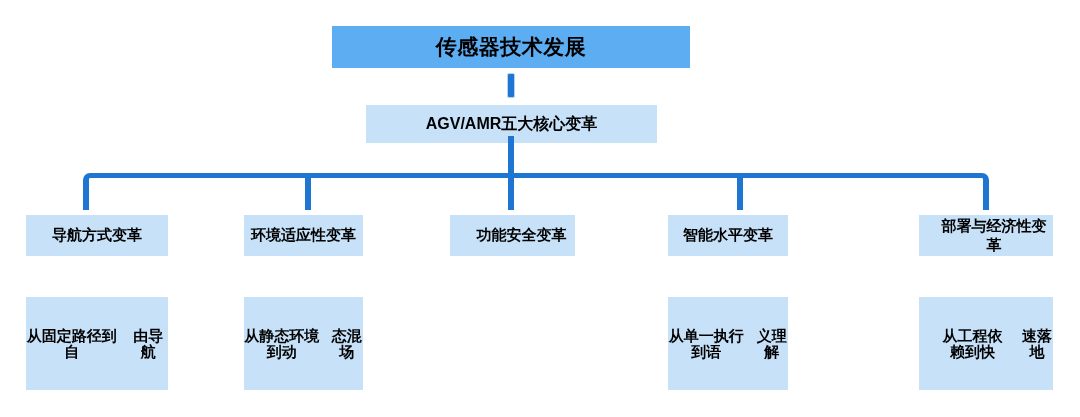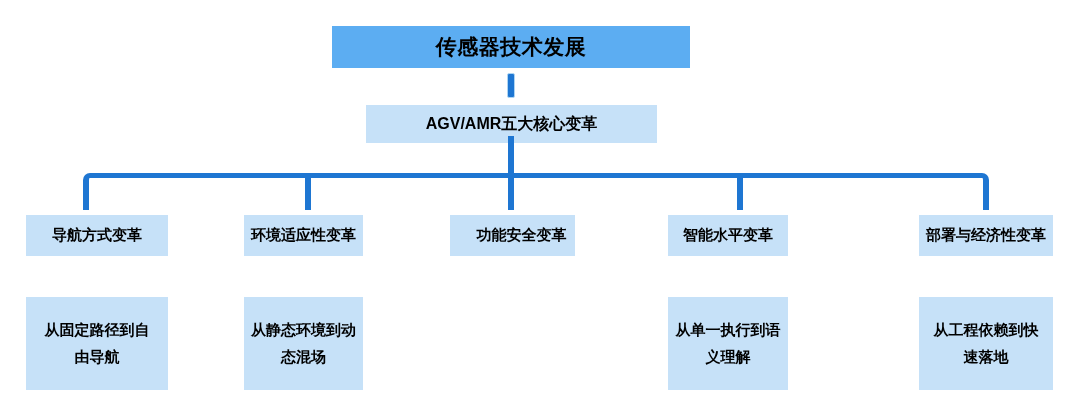--- a/index.html
+++ b/index.html
@@ -79,29 +79,29 @@
   .cat{
     top:215px; height:41px;
     background:var(--node-fill);
     font-size:15px;
   }
   
   .desc{
     top:297px; height:93px;
     background:var(--node-fill);
     font-size:15px;
-    flex-direction:column;
+    flex-direction:row;
     gap:11px;
     line-height:16px;
   }
   .col-1{left:26px;  width:142px;}
   .col-2{left:244px; width:119px;}
   .col-3{left:450px; width:125px;padding-left:18px;}
   .col-4{left:668px; width:120px;}
-  .col-5{left:919px; width:134px;}
+  .col-5{left:919px; width:134px;padding-left:16px;}
 </style>
 </head>
 <body>
 
 <div class="canvas">
 
   <div class="node root">传感器技术发展</div>
 
   <div class="stub"></div>
 

